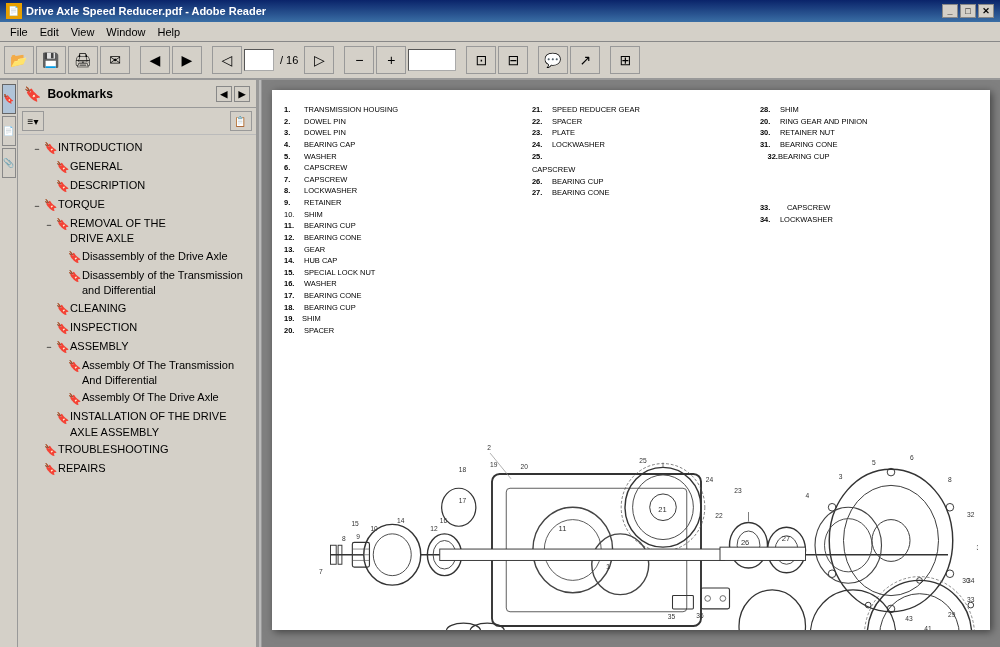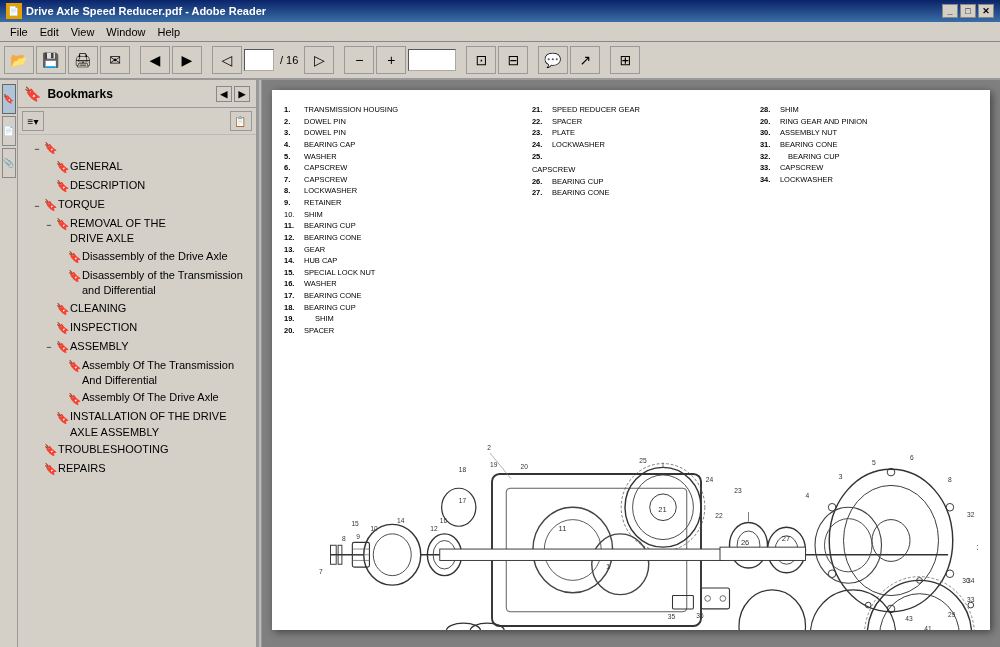--- a/index.html
+++ b/index.html
@@ -314,20 +314,21 @@
       <div class="panel-tb-btn">≡▾</div>
       <div style="flex:1;"></div>
       <div class="panel-tb-btn">📋</div>
     </div>
 
     <div class="bookmarks-tree">
 
       <div class="tree-item indent-1">
         <span class="tree-expand">−</span>
         <span class="tree-icon" style="color:#1a5c8f;">🔖</span>
+        <span class="tree-label">INTRODUCTION</span>
       </div>
 
       <div class="tree-item indent-2">
         <span class="tree-expand"> </span>
         <span class="tree-icon" style="color:#1a5c8f;">🔖</span>
         <span class="tree-label">GENERAL</span>
       </div>
 
       <div class="tree-item indent-2">
         <span class="tree-expand"> </span>
@@ -483,21 +484,21 @@
               <span>WASHER</span>
             </div>
           <div style="display:flex; gap:2px;">
               <span style="min-width:18px; font-weight:bold;">17.</span>
               <span>BEARING CONE</span>
             </div>
           <div style="display:flex; gap:2px;">
               <span style="min-width:18px; font-weight:bold;">18.</span>
               <span>BEARING CUP</span>
             </div>
-          <div style="display:flex; gap:13px;">
+          <div style="display:flex; gap:0;">
               <span style="min-width:18px; font-weight:bold;">19.</span>
               <span>SHIM</span>
             </div>
           <div style="display:flex; gap:2px;">
               <span style="min-width:18px; font-weight:bold;">20.</span>
               <span>SPACER</span>
             </div>
         </div>
 
         <div style="flex:1.1;">
@@ -535,31 +536,31 @@
           <div style="display:flex; gap:2px;">
               <span style="min-width:18px; font-weight:bold;">28.</span>
               <span>SHIM</span>
             </div>
           <div style="display:flex; gap:2px;">
               <span style="min-width:18px; font-weight:bold;">20.</span>
               <span>RING GEAR AND PINION</span>
             </div>
           <div style="display:flex; gap:2px;">
               <span style="min-width:18px; font-weight:bold;">30.</span>
-              <span>ASSEMBLY NUT</span>
+              <span>RETAINER NUT</span>
             </div>
           <div style="display:flex; gap:2px;">
               <span style="min-width:18px; font-weight:bold;">31.</span>
               <span>BEARING CONE</span>
             </div>
-          <div style="display:flex; gap:10px;">
+          <div style="display:flex; gap:0;text-align:right;">
               <span style="min-width:18px; font-weight:bold;">32.</span>
               <span>BEARING CUP</span>
             </div>
-          <div style="display:flex; gap:2px;">
+          <div style="display:flex; gap:9px;margin-top:40px;">
               <span style="min-width:18px; font-weight:bold;">33.</span>
               <span>CAPSCREW</span>
             </div>
           <div style="display:flex; gap:2px;">
               <span style="min-width:18px; font-weight:bold;">34.</span>
               <span>LOCKWASHER</span>
             </div>
         </div>
       </div>
 

